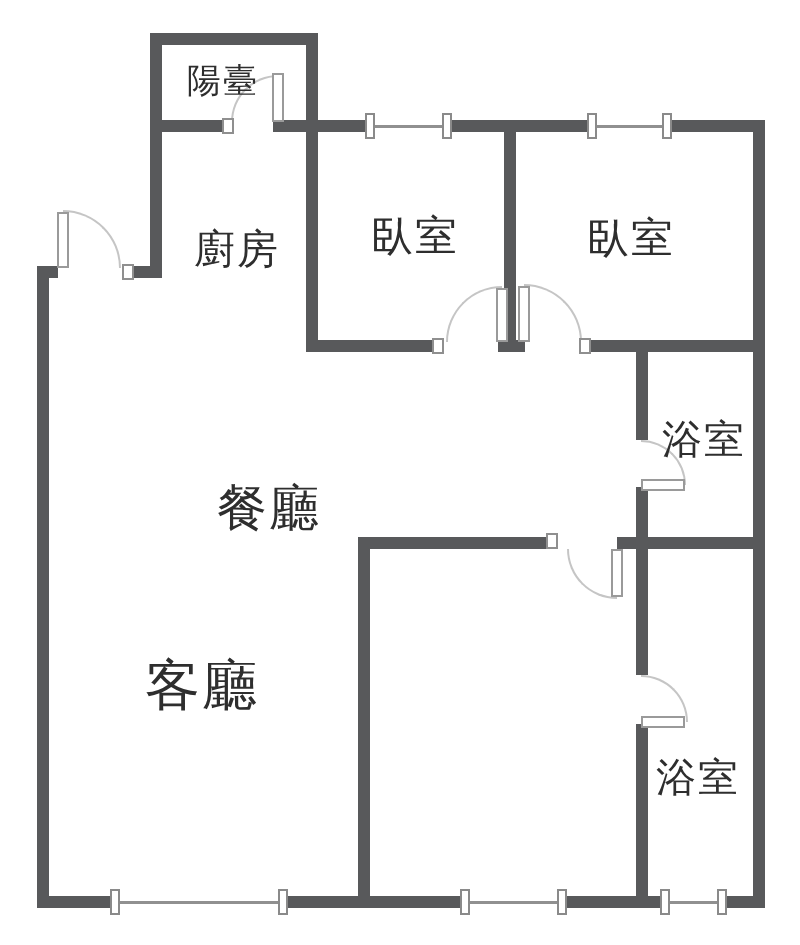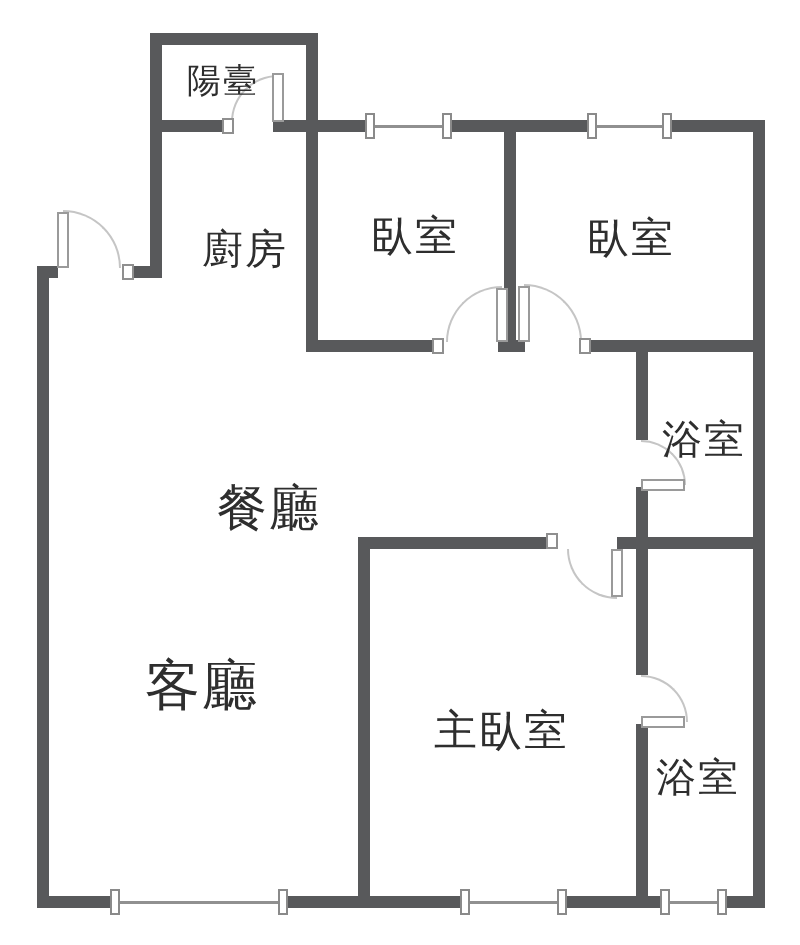--- a/index.html
+++ b/index.html
@@ -113,22 +113,21 @@
   <div class="leaf" style="left:641px;top:479px;width:44px;height:12px;"></div>
 
   <div class="arc arc-bl" style="left:567px;top:549px;width:50px;height:50px;"></div>
   <div class="leaf" style="left:611px;top:549px;width:12px;height:48px;"></div>
   <div class="cap" style="left:546px;top:533px;"></div>
 
   <div class="arc arc-tr" style="left:641px;top:675px;width:47px;height:47px;"></div>
   <div class="leaf" style="left:641px;top:716px;width:44px;height:12px;"></div>
 
   <div class="room-label" style="left:187px;top:62px;font-size:34px;">陽臺</div>
-  <div class="room-label" style="left:194px;top:227px;font-size:41px;margin-left:8px;">廚房</div>
+  <div class="room-label" style="left:194px;top:227px;font-size:41px;">廚房</div>
   <div class="room-label" style="left:371px;top:213px;font-size:42px;">臥室</div>
   <div class="room-label" style="left:587px;top:215px;font-size:42px;">臥室</div>
   <div class="room-label" style="left:662px;top:417px;font-size:40px;">浴室</div>
   <div class="room-label" style="left:217px;top:481px;font-size:50px;">餐廳</div>
   <div class="room-label" style="left:145px;top:655px;font-size:55px;">客廳</div>
-  <div class="room-label" style="left:434px;top:707px;font-size:43px;">主臥室</div>
   <div class="room-label" style="left:656px;top:755px;font-size:40px;">浴室</div>
 
 </div>
 
 </body></html>

